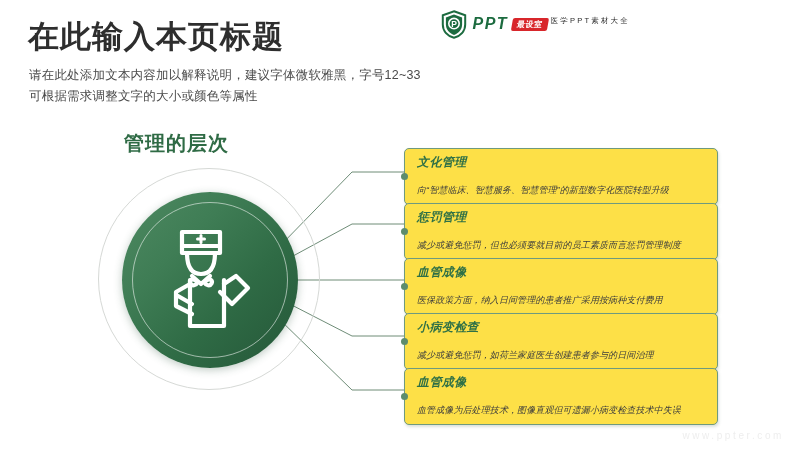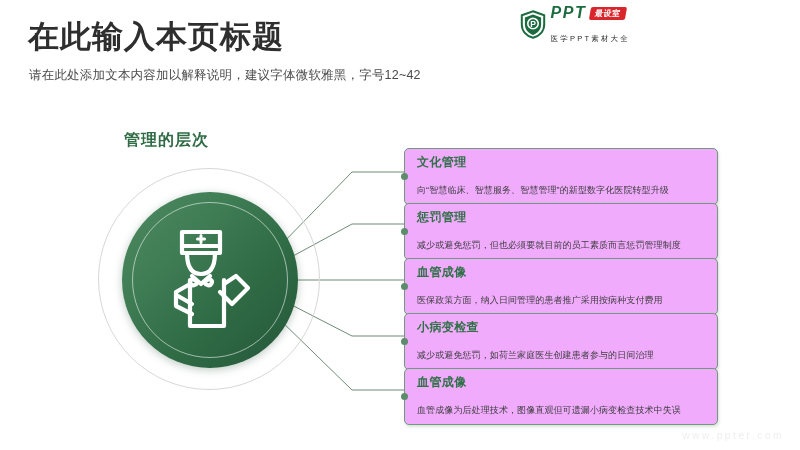--- a/index.html
+++ b/index.html
@@ -50,23 +50,23 @@
     right: 14px;
     top: 8px;
     height: 32px;
     display: flex;
     align-items: center;
     gap: 5px;
   }
   #shield-icon { display: block; }
   #logo-text-block {
     display: flex;
-    flex-direction: column;
+    flex-direction: row;
     justify-content: center;
-    gap: 13px;
+    gap: 3px;
   }
   #logo-top-row {
     display: flex;
     align-items: center;
     gap: 4px;
   }
   #logo-ppt {
     font-size: 16px;
     font-weight: bold;
     font-style: italic;
@@ -91,21 +91,21 @@
     letter-spacing: 2.2px;
     line-height: 9px;
     white-space: nowrap;
   }
 
   
   #hub-title {
     position: absolute;
     left: 124px;
     top: 130px;
-    font-size: 16px;
+    font-size: 20px;
     font-weight: bold;
     color: #2f6b45;
     letter-spacing: 1px;
     white-space: nowrap;
   }
   #hub-circle-wrap {
     position: absolute;
     left: 98px;
     top: 168px;
     width: 224px;
@@ -155,24 +155,25 @@
     pointer-events: none;
   }
 
   
   .info-card {
     position: absolute;
     left: 404px;
     width: 314px;
     border: 1px solid #6f9a7e;
     border-radius: 5px;
-    background: #f0abfc;
+    background: #fde047;
     box-sizing: border-box;
     padding: 6px 10px 7px 12px;
     box-shadow: 1px 2px 3px rgba(90,120,100,0.22);
+    font-style: italic;
   }
   .card-title {
     font-size: 12px;
     font-weight: bold;
     color: #2f7046;
     line-height: 15px;
     letter-spacing: 0.4px;
     white-space: nowrap;
   }
   .card-desc {
@@ -212,21 +213,22 @@
   }
 </style>
 </head>
 <body>
 
 <div id="slide-header">
 
   <div id="page-title">在此输入本页标题</div>
 
   <div id="subtitle-block">
-    <div class="subtitle-line">请在此处添加文本内容加以解释说明，建议字体微软雅黑，字号12~42</div>
+    <div class="subtitle-line">请在此处添加文本内容加以解释说明，建议字体微软雅黑，字号12~33</div>
+    <div class="subtitle-line">可根据需求调整文字的大小或颜色等属性</div>
   </div>
 
   <div id="brand-logo">
     <svg id="shield-icon" width="26" height="29" viewBox="0 0 26 29">
       <path d="M13 1.2 L24.2 5.2 L24.2 14.5 C24.2 21.2 19.4 26.0 13 27.8 C6.6 26.0 1.8 21.2 1.8 14.5 L1.8 5.2 Z" fill="none" stroke="#1c6b3f" stroke-width="2"></path>
       <path d="M13 4.6 L21.1 7.5 L21.1 14.6 C21.1 19.7 17.6 23.4 13 24.9 C8.4 23.4 4.9 19.7 4.9 14.6 L4.9 7.5 Z" fill="#1c6b3f"></path>
       <circle cx="13" cy="13.6" r="5.2" fill="none" stroke="#ffffff" stroke-width="1.6"></circle>
       <text x="13" y="17.2" font-family="Liberation Sans, sans-serif" font-size="8.5" font-weight="bold" fill="#ffffff" text-anchor="middle">P</text>
     </svg>
     <div id="logo-text-block">

